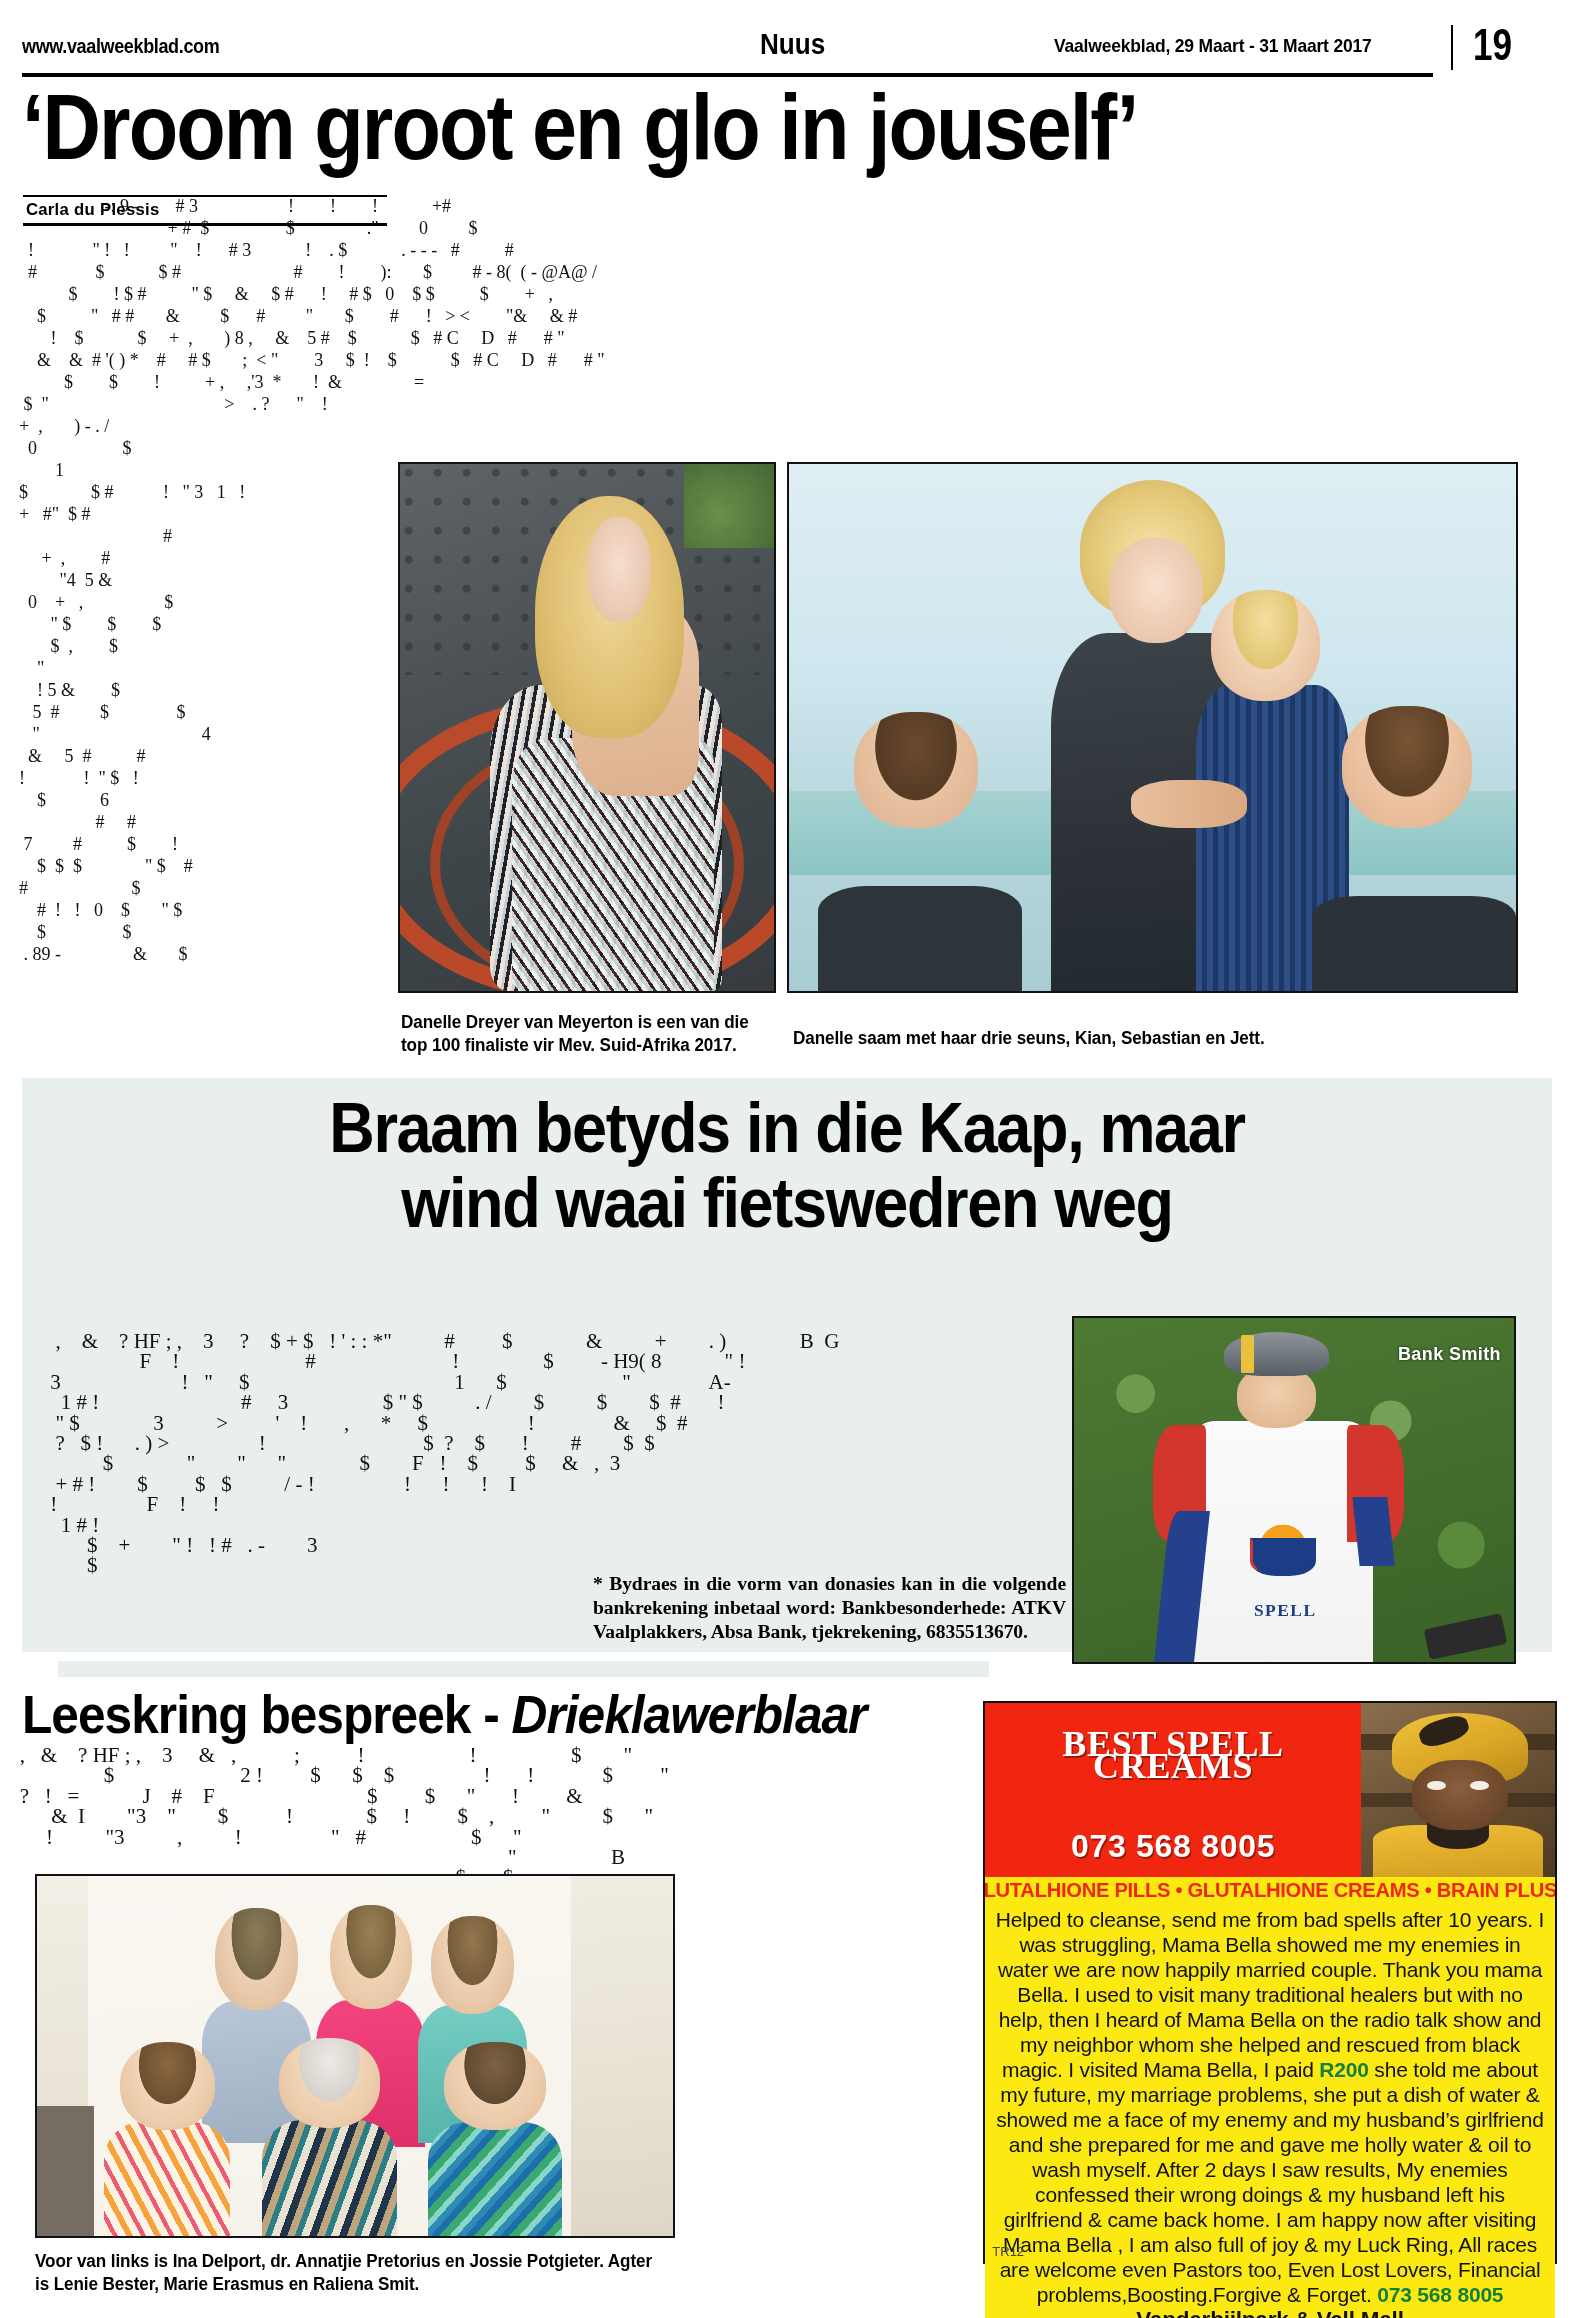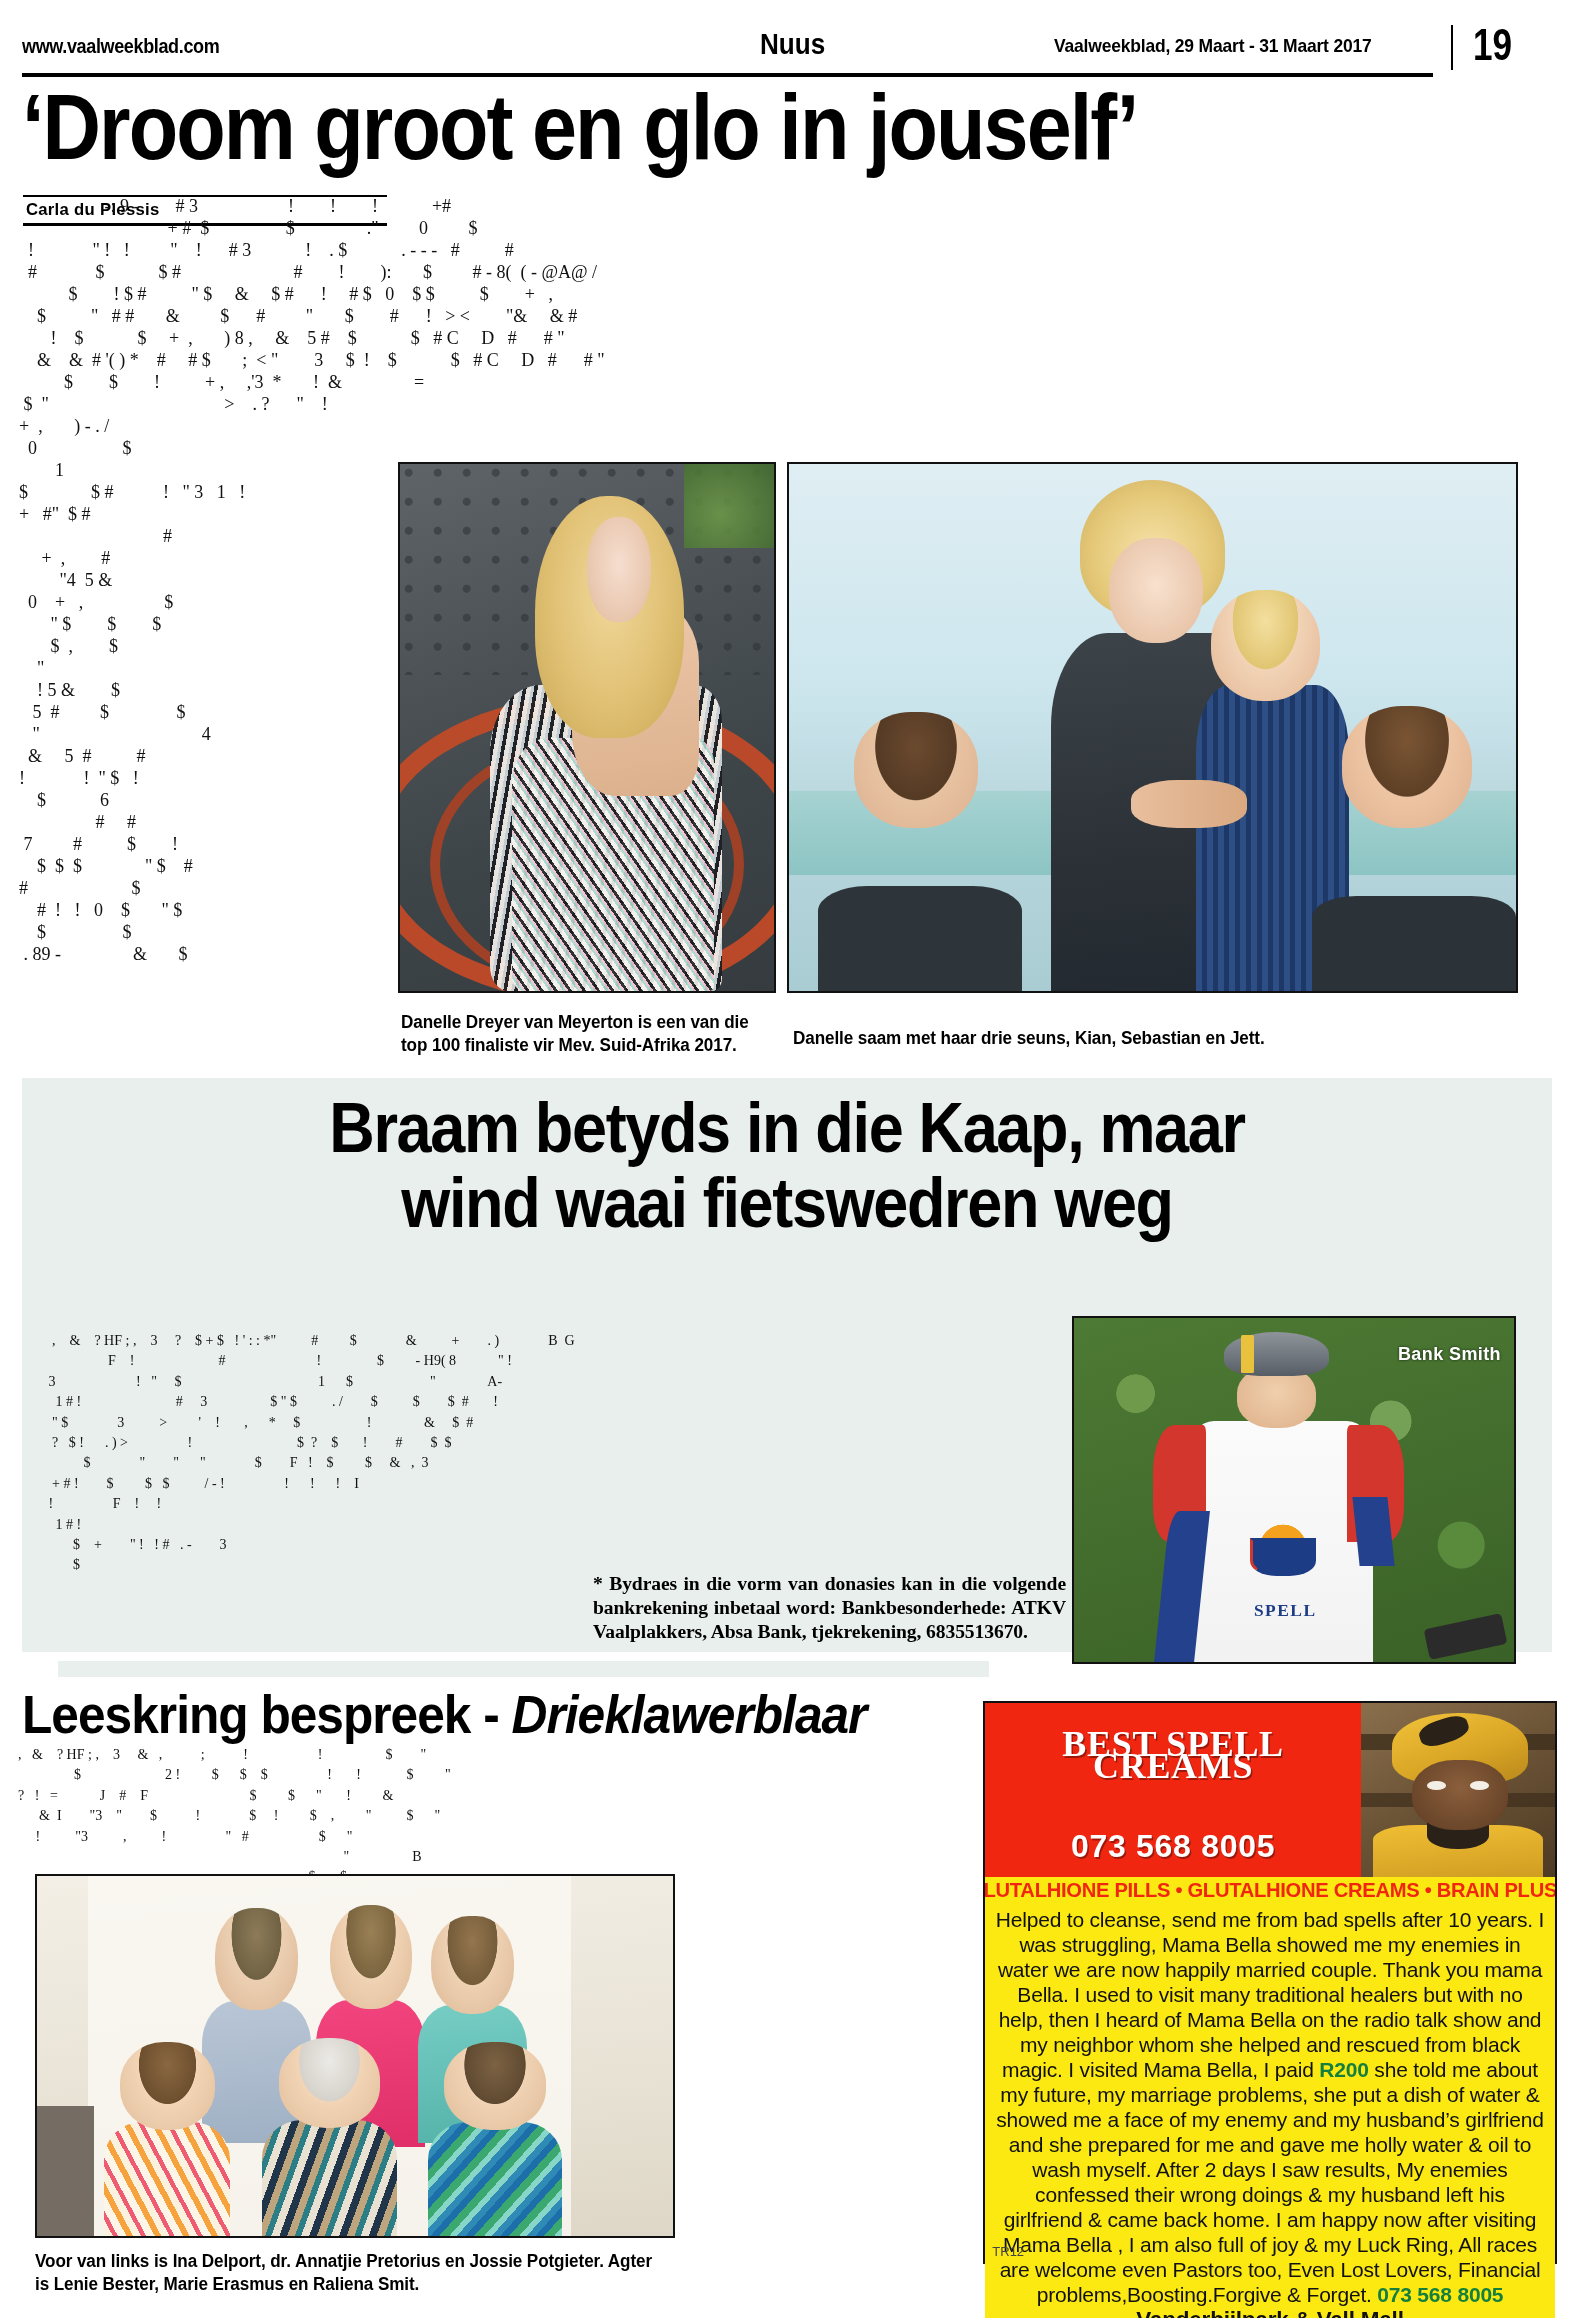--- a/index.html
+++ b/index.html
@@ -51,21 +51,21 @@
   
   .glyphs{
     position:absolute;
     font-family:"Liberation Serif","DejaVu Serif",serif;
     font-size:18px;color:#111;
     white-space:pre;
     line-height:22px;
     letter-spacing:0px;
     pointer-events:none;
   }
-  .glyphs.sm{font-size:14px;line-height:20.4px;}
+  .glyphs.sm{font-size:21px;line-height:20.4px;}
 
   #glyphs-top{left:14.5px;top:195px;width:1541px;}
   #glyphs-mid{left:45px;top:1331px;width:974px;}
   #glyphs-bot{left:14.5px;top:1745px;width:974px;}
 
   
   .photo{position:absolute;border:2.2px solid #111;box-sizing:border-box;overflow:hidden;background:#ccc;}
 
   
   #photo-danelle{left:398px;top:462px;width:378px;height:531px;}

